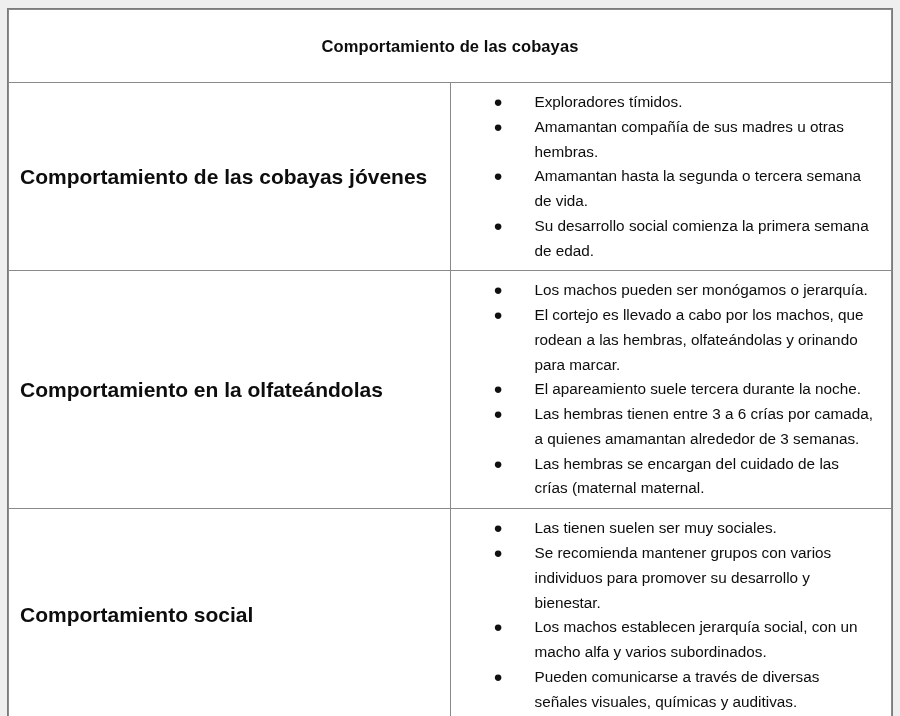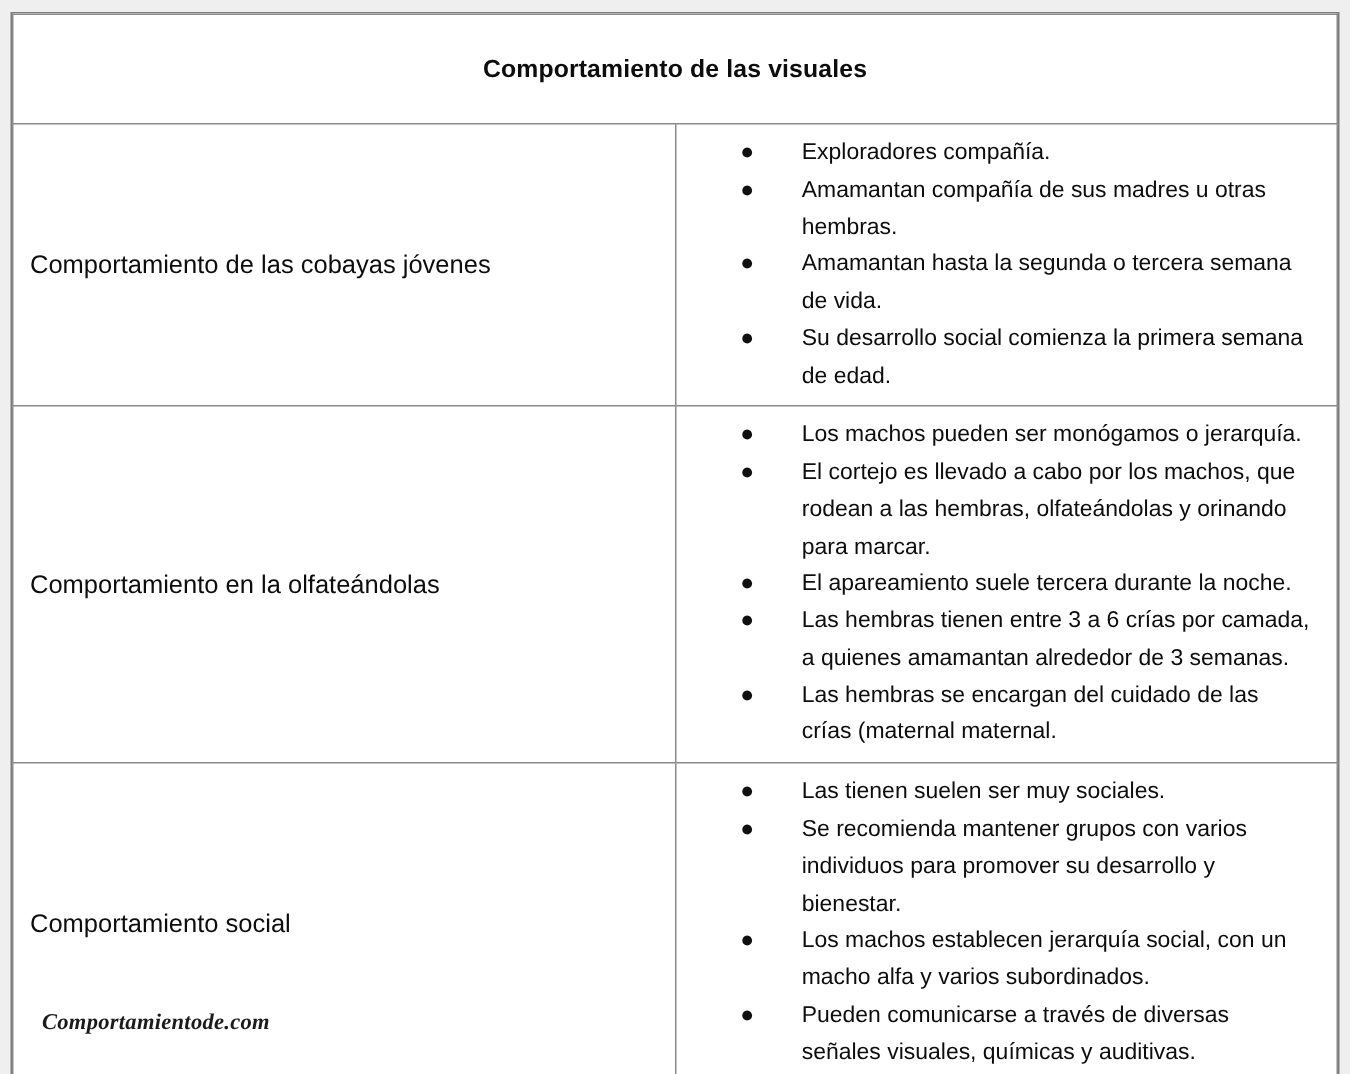--- a/index.html
+++ b/index.html
@@ -44,22 +44,22 @@
   .title-cell {
     text-align: center;
     font-weight: bold;
     font-size: 16.5px;
     letter-spacing: .1px;
     height: 72px;
     padding: 0 8px !important;
   }
   .cat-cell {
     width: 293px;
-    font-weight: normal;
-    font-size: 17px;
+    font-weight: bold;
+    font-size: 21px;
     line-height: 1.62;
     padding: 6px 14px 6px 11px !important;
     vertical-align: middle;
   }
   .items-cell {
     padding: 7px 18px 7px 0 !important;
     vertical-align: middle;
   }
   ul.items {
     margin: 0;
@@ -96,27 +96,27 @@
 </style>
 </head>
 <body>
 
 <div class="page">
 
   <div class="table-wrap">
     <table class="behavior-table">
       <tbody>
         <tr>
-          <td class="title-cell" colspan="2">Comportamiento de las visuales</td>
+          <td class="title-cell" colspan="2">Comportamiento de las cobayas</td>
         </tr>
         <tr>
           <td class="cat-cell">Comportamiento de las cobayas jóvenes</td>
           <td class="items-cell">
             <ul class="items">
-              <li><span class="bullet">●</span><span>Exploradores compañía.</span></li>
+              <li><span class="bullet">●</span><span>Exploradores tímidos.</span></li>
               <li><span class="bullet">●</span><span>Amamantan compañía de sus madres u otras hembras.</span></li>
               <li><span class="bullet">●</span><span>Amamantan hasta la segunda o tercera semana de vida.</span></li>
               <li><span class="bullet">●</span><span>Su desarrollo social comienza la primera semana de edad.</span></li>
             </ul>
           </td>
         </tr>
         <tr>
           <td class="cat-cell">Comportamiento en la olfateándolas</td>
           <td class="items-cell">
             <ul class="items">
@@ -137,15 +137,14 @@
               <li><span class="bullet">●</span><span>Los machos establecen jerarquía social, con un macho alfa y varios subordinados.</span></li>
               <li><span class="bullet">●</span><span>Pueden comunicarse a través de diversas señales visuales, químicas y auditivas.</span></li>
             </ul>
           </td>
         </tr>
 
       </tbody>
     </table>
   </div>
 
-  <div class="footer">Comportamientode.com</div>
 
 </div>
 
 </body></html>

